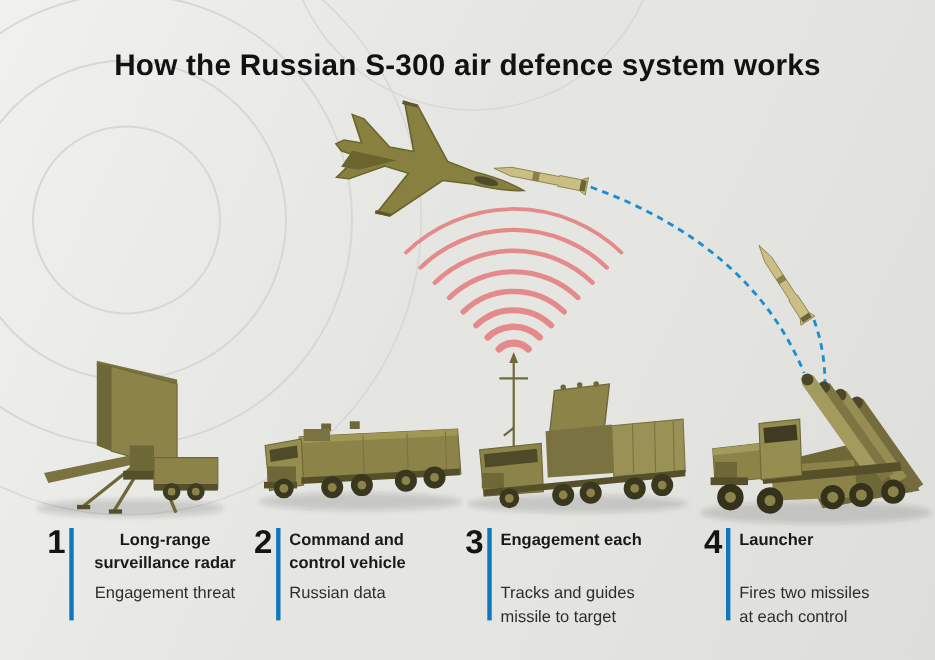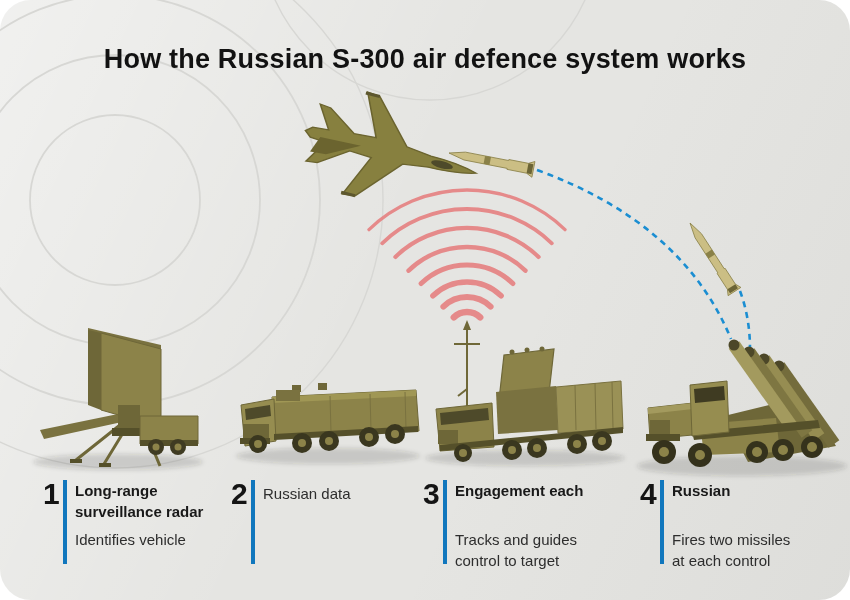--- a/index.html
+++ b/index.html
@@ -4,21 +4,20 @@
 <style>
   html,body{margin:0;padding:0;}
   body{width:850px;height:600px;overflow:hidden;}
   #page{
     position:relative;width:850px;height:600px;
     background:
       linear-gradient(115deg, rgba(255,255,255,.45) 0%, rgba(255,255,255,0) 45%),
       linear-gradient(295deg, rgba(120,120,115,.07) 0%, rgba(120,120,115,0) 40%),
       #e5e5e2;
     font-family:"Liberation Sans", sans-serif;
-    border-radius:31px;
   }
   #scene{position:absolute;left:0;top:0;}
   .page-title{
     position:absolute;left:0;right:0;top:44px;
     text-align:center;
     font-size:27px;font-weight:700;letter-spacing:.2px;
     color:#121212;
   }
   .step{
     position:absolute;top:478px;
@@ -35,21 +34,21 @@
   }
   .step-text{margin-top:2px;}
   .step-title{
     font-size:15px;font-weight:700;color:#191919;line-height:1.4;
     min-height:46px;
   }
   .step-desc{
     font-size:15px;font-weight:400;color:#2d2d2d;line-height:1.4;
     margin-top:3px;
   }
-  .step1{left:43px;} .step1 .step-text{width:150px;}
+  .step1{left:43px;} .step1 .step-text{width:150px;text-align:center;}
   .step2{left:231px;} .step2 .step-text{width:125px;}
   .step3{left:423px;} .step3 .step-text{width:150px;}
   .step4{left:640px;} .step4 .step-text{width:132px;}
 </style>
 </head>
 <body>
 
 <div id="page">
 
   <svg id="scene" width="850" height="600" viewBox="0 0 850 600">
@@ -222,43 +221,44 @@
     </g>
   </svg>
 
   <div class="page-title">How the Russian S-300 air defence system works</div>
 
   <div class="step step1">
     <div class="step-number">1</div>
     <div class="step-bar"></div>
     <div class="step-text">
       <div class="step-title">Long-range surveillance radar</div>
-      <div class="step-desc">Identifies vehicle</div>
+      <div class="step-desc">Engagement threat</div>
     </div>
   </div>
 
   <div class="step step2">
     <div class="step-number">2</div>
     <div class="step-bar"></div>
     <div class="step-text">
+      <div class="step-title">Command and control vehicle</div>
       <div class="step-desc">Russian data</div>
     </div>
   </div>
 
   <div class="step step3">
     <div class="step-number">3</div>
     <div class="step-bar"></div>
     <div class="step-text">
       <div class="step-title">Engagement each</div>
-      <div class="step-desc">Tracks and guides control to target</div>
+      <div class="step-desc">Tracks and guides missile to target</div>
     </div>
   </div>
 
   <div class="step step4">
     <div class="step-number">4</div>
     <div class="step-bar"></div>
     <div class="step-text">
-      <div class="step-title">Russian</div>
+      <div class="step-title">Launcher</div>
       <div class="step-desc">Fires two missiles at each control</div>
     </div>
   </div>
 
 </div>
 
 </body></html>

